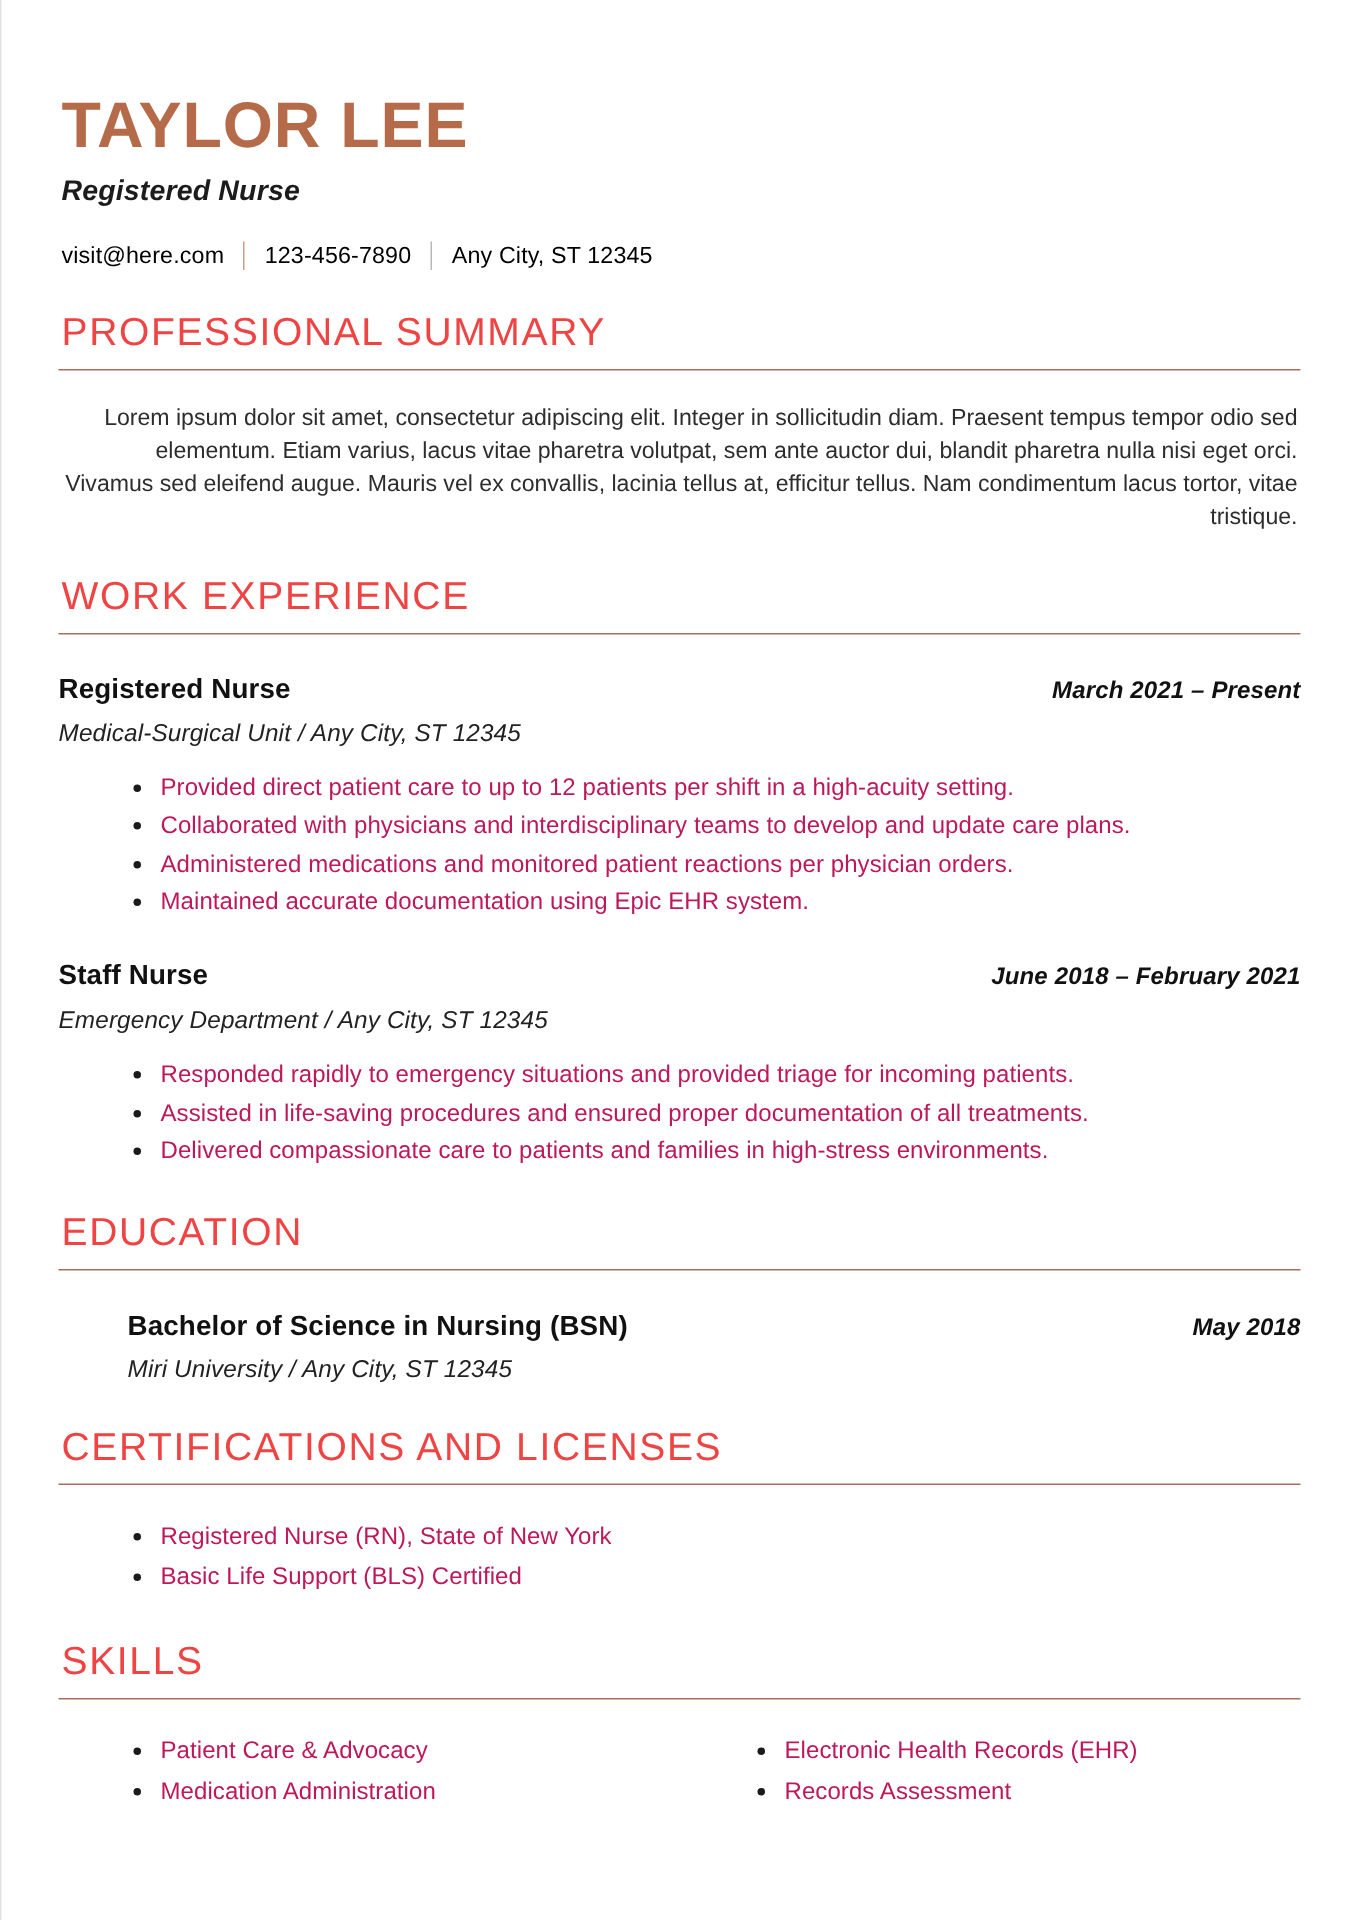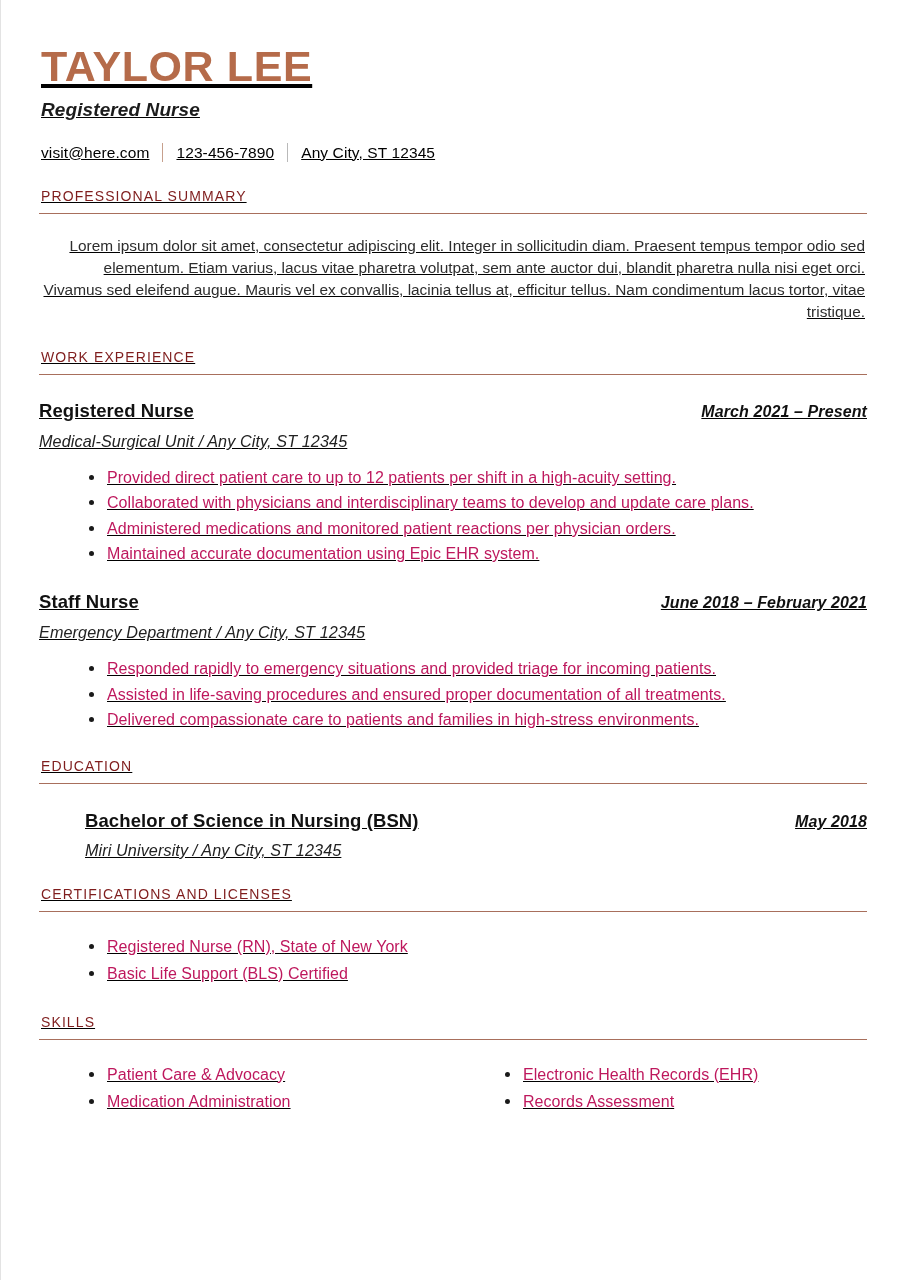--- a/index.html
+++ b/index.html
@@ -16,22 +16,21 @@
     position: relative;
     width: 905px;
     height: 1280px;
     background: #ffffff;
     box-sizing: border-box;
     border-left: 1px solid #e3e3e3;
     overflow: hidden;
   }
 
   .page-inner {
-    padding: 44px 38px 0 38px;
-    text-decoration: underline;
+    padding: 62px 38px 0 38px;
   }
 
   
   .name {
     font-size: 43px;
     line-height: 1.05;
     font-weight: 700;
     letter-spacing: 0.6px;
     color: #b56b4a;
     margin: 0 0 10px 2px;
@@ -59,24 +58,24 @@
     width: 1px;
     height: 19px;
     margin: 0 13px;
     background: #c7a08d;
   }
   .contact-sep.gray { background: #b9b9b9; }
 
   
   .section { margin-top: 26px; }
   .section-head {
-    font-size: 14px;
+    font-size: 26px;
     font-weight: 400;
     letter-spacing: 1.1px;
-    color: #7f1d1d;
+    color: #ef4444;
     margin: 0 0 9px 2px;
   }
   .rule {
     height: 1px;
     background: #a86f5c;
     width: 100%;
     margin-bottom: 0;
   }
 
   

